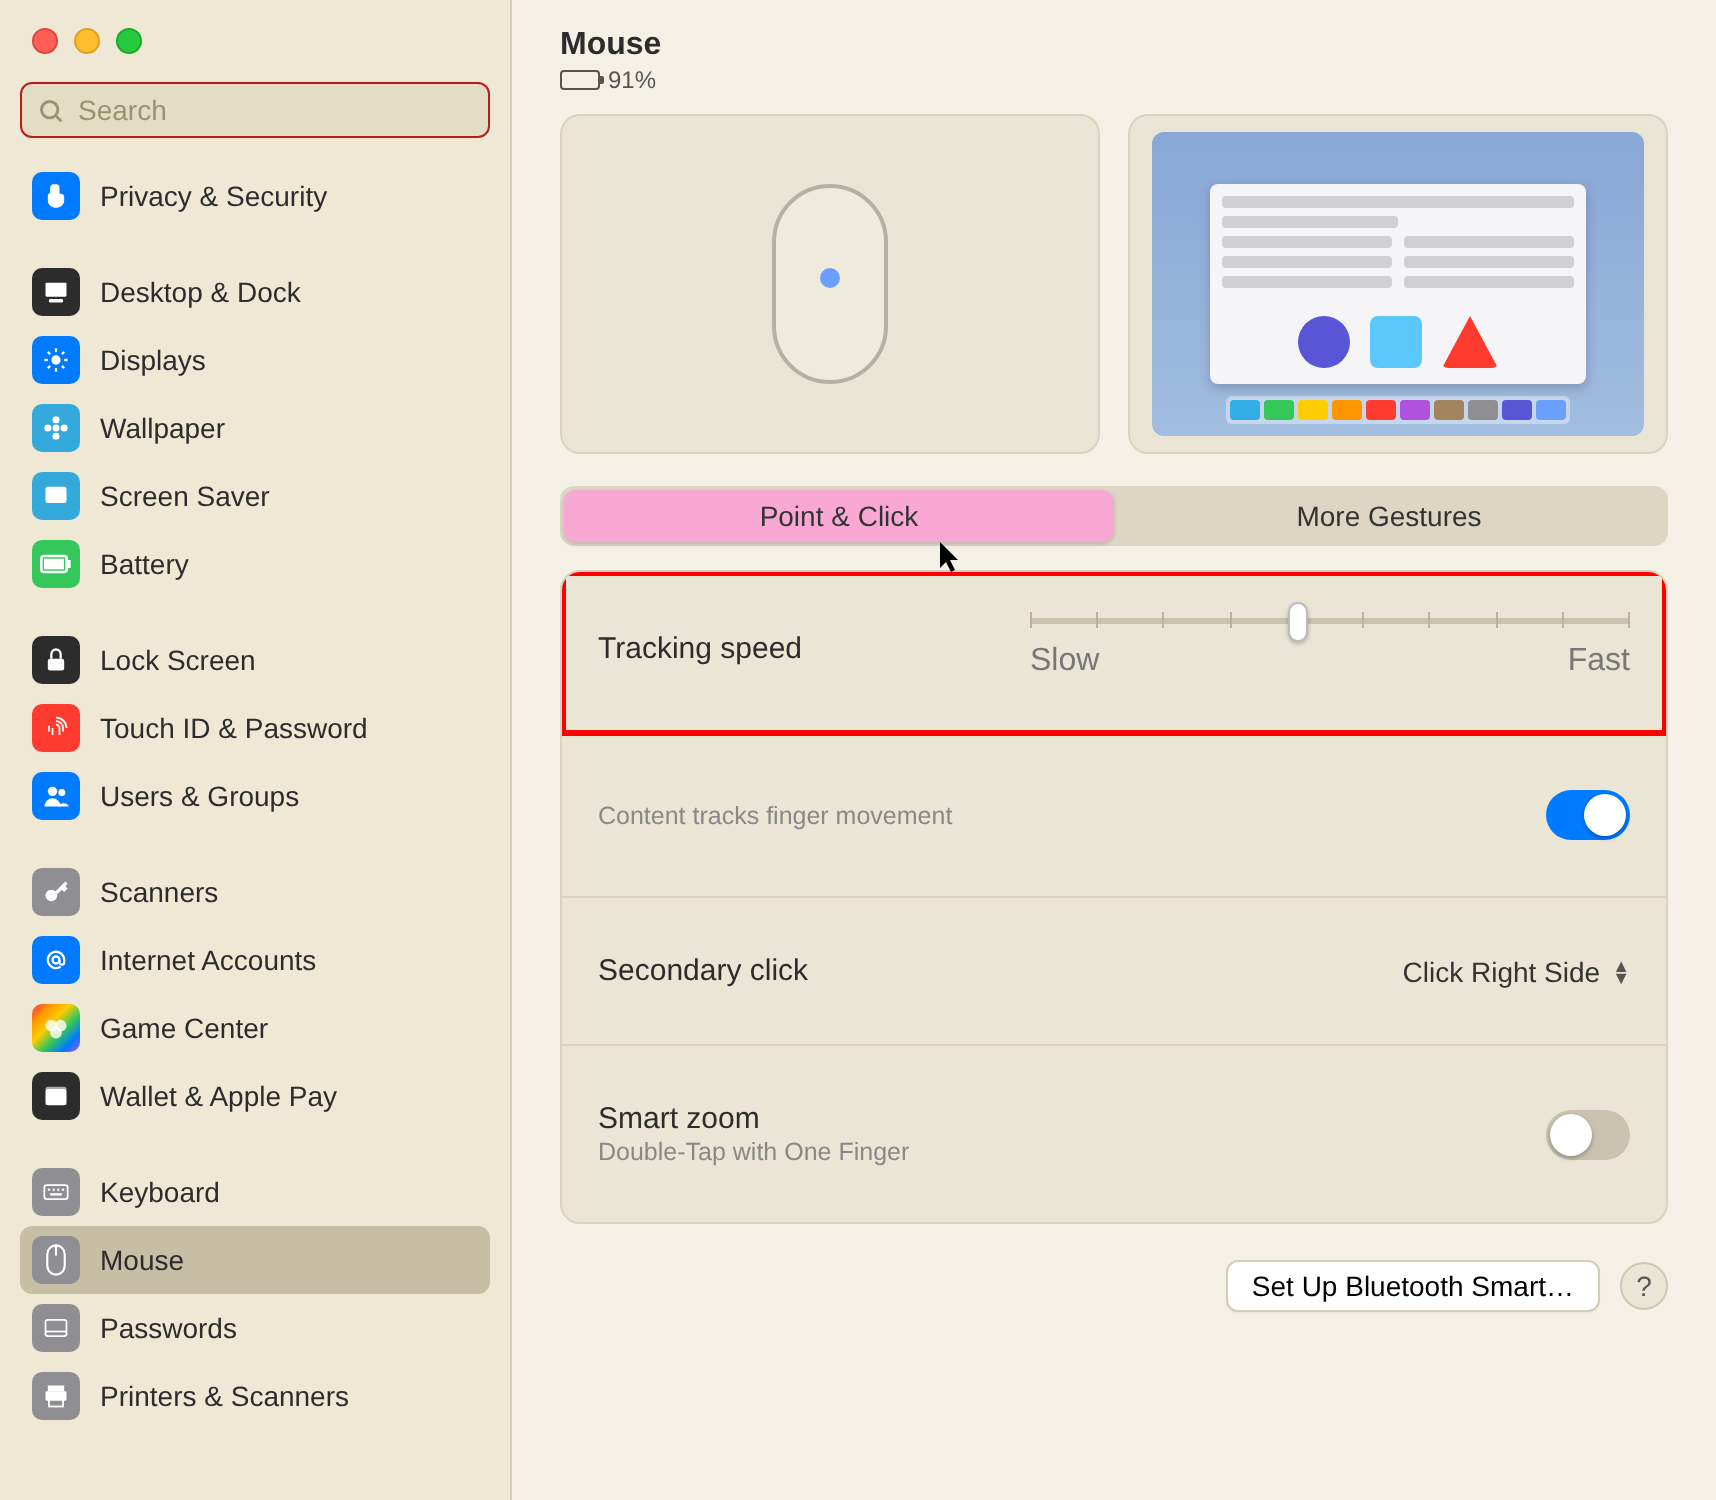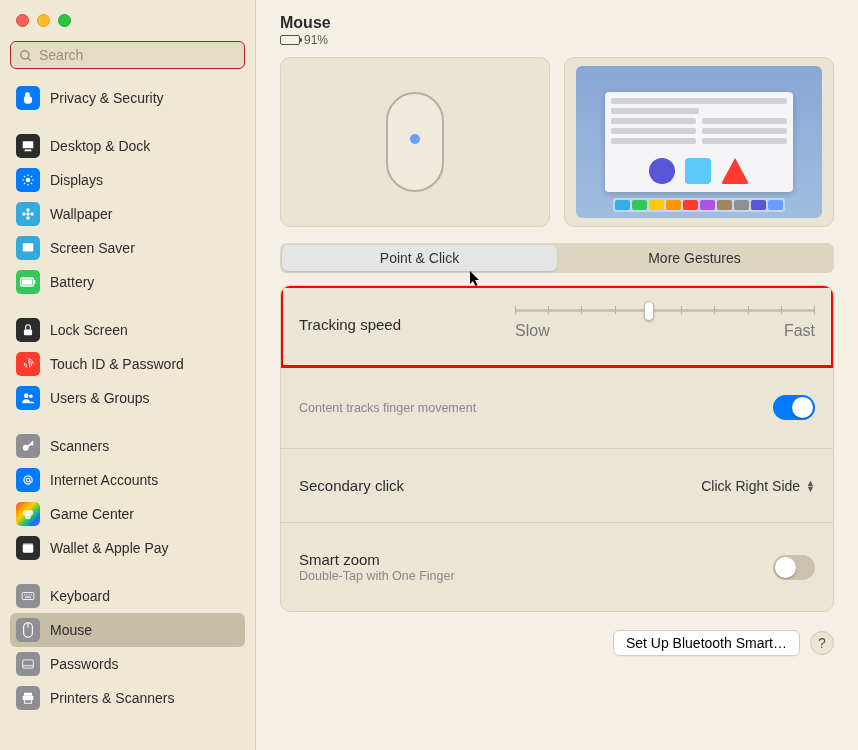--- a/index.html
+++ b/index.html
@@ -137,21 +137,21 @@
   .seg {
     display: flex; background: #dcd6c3;
     border-radius: 7px; padding: 2px;
     margin-bottom: 12px;
   }
   .seg-item {
     flex: 1; text-align: center; padding: 5px 0;
     border-radius: 6px; font-size: 14px; cursor: pointer;
     color: #333;
   }
-  .seg-item.active { background: #e5e5e5; box-shadow: 0 1px 2px rgba(0,0,0,.15); font-weight: 500;}
+  .seg-item.active { background: #f9a8d4; box-shadow: 0 1px 2px rgba(0,0,0,.15); font-weight: 500;}
 
   .cursor-ptr {
     position: absolute; margin-left: 190px; margin-top: -14px;
     font-size: 14px; color: #000; pointer-events: none;
   }
 
   
   .settings {
     background: #eae5d5;
     border: 1px solid #d9d2bd;

